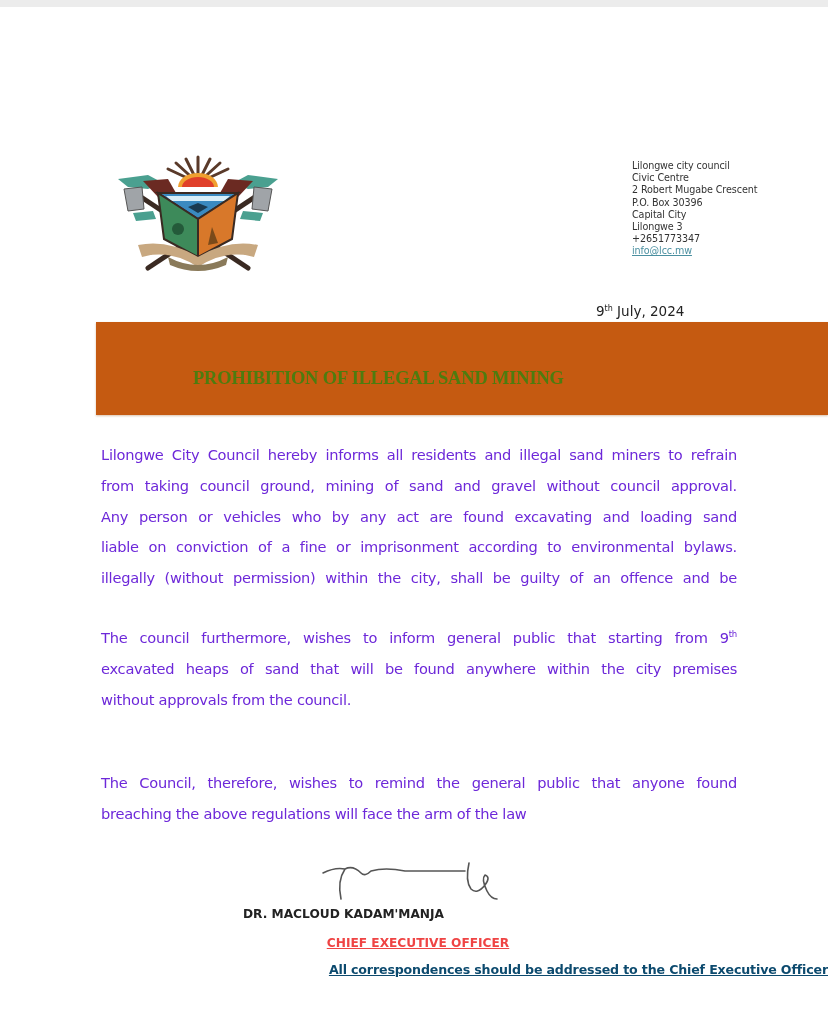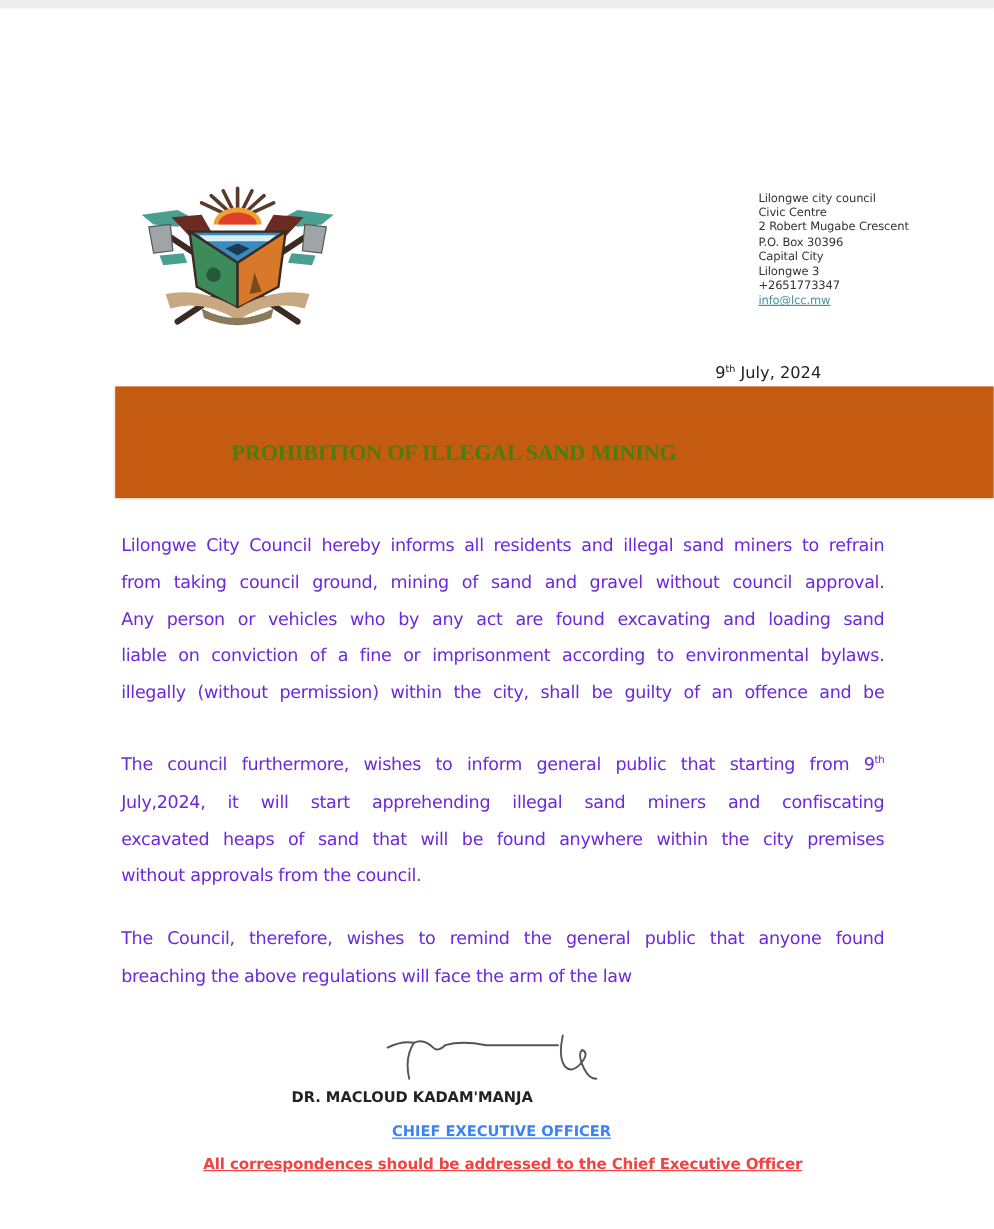--- a/index.html
+++ b/index.html
@@ -36,25 +36,25 @@
     .p1 { top: 440px; }
     .p2 { top: 619px; }
     .p3 { top: 768px; }
     .signature { position: absolute; left: 305px; top: 855px; width: 220px; height: 52px; }
     .signer {
       position: absolute; left: 0; width: 680px; text-align: center; font-weight: bold;
       font-size: 12.2px; color: #222; top: 907px; padding-left: 7px; box-sizing: border-box;
     }
     .role {
       position: absolute; left: 0; width: 828px; text-align: center; font-weight: bold;
-      font-size: 12.2px; color: #3b82f6; top: 936px; text-decoration: underline; padding-left: 8px; box-sizing: border-box;
+      font-size: 12.2px; color: #ef4444; top: 936px; text-decoration: underline; padding-left: 8px; box-sizing: border-box;
     }
     .footer-note {
-      position: absolute; left: 0; width: 828px; text-align: center; font-weight: bold;
-      font-size: 12.6px; color: #ef4444; top: 962px; text-decoration: underline; padding-left: 10px; box-sizing: border-box;
+      position: absolute; left: 0; width: 828px; text-align: right; font-weight: bold;
+      font-size: 12.6px; color: #0c4a6e; top: 962px; text-decoration: underline; padding-left: 10px; box-sizing: border-box;
       letter-spacing: -0.15px;
     }
   </style>
 </head>
 <body>
 
 <div class="topbar"></div>
 
 <svg class="crest" viewBox="0 0 180 122">
 
@@ -117,21 +117,20 @@
 <div class="para p1">
   <span class="line">Lilongwe City Council hereby informs all residents and illegal sand miners to refrain</span>
   <span class="line">from taking council ground, mining of sand and gravel without council approval.</span>
   <span class="line">Any person or vehicles who by any act are found excavating and loading sand</span>
   <span class="line">liable on conviction of a fine or imprisonment according to environmental bylaws.</span>
   <span class="line">illegally (without permission) within the city, shall be guilty of an offence and be</span>
 </div>
 
 <div class="para p2">
   <span class="line"><span>The council furthermore, wishes to inform general public that starting from 9</span><sup>th</sup></span>
-  <span class="line">July,2024, it will start apprehending illegal sand miners and confiscating</span>
   <span class="line">excavated heaps of sand that will be found anywhere within the city premises</span>
   <span class="line last">without approvals from the council.</span>
 </div>
 
 <div class="para p3">
   <span class="line">The Council, therefore, wishes to remind the general public that anyone found</span>
   <span class="line last">breaching the above regulations will face the arm of the law</span>
 </div>
 
 <svg class="signature" viewBox="0 0 220 52">

